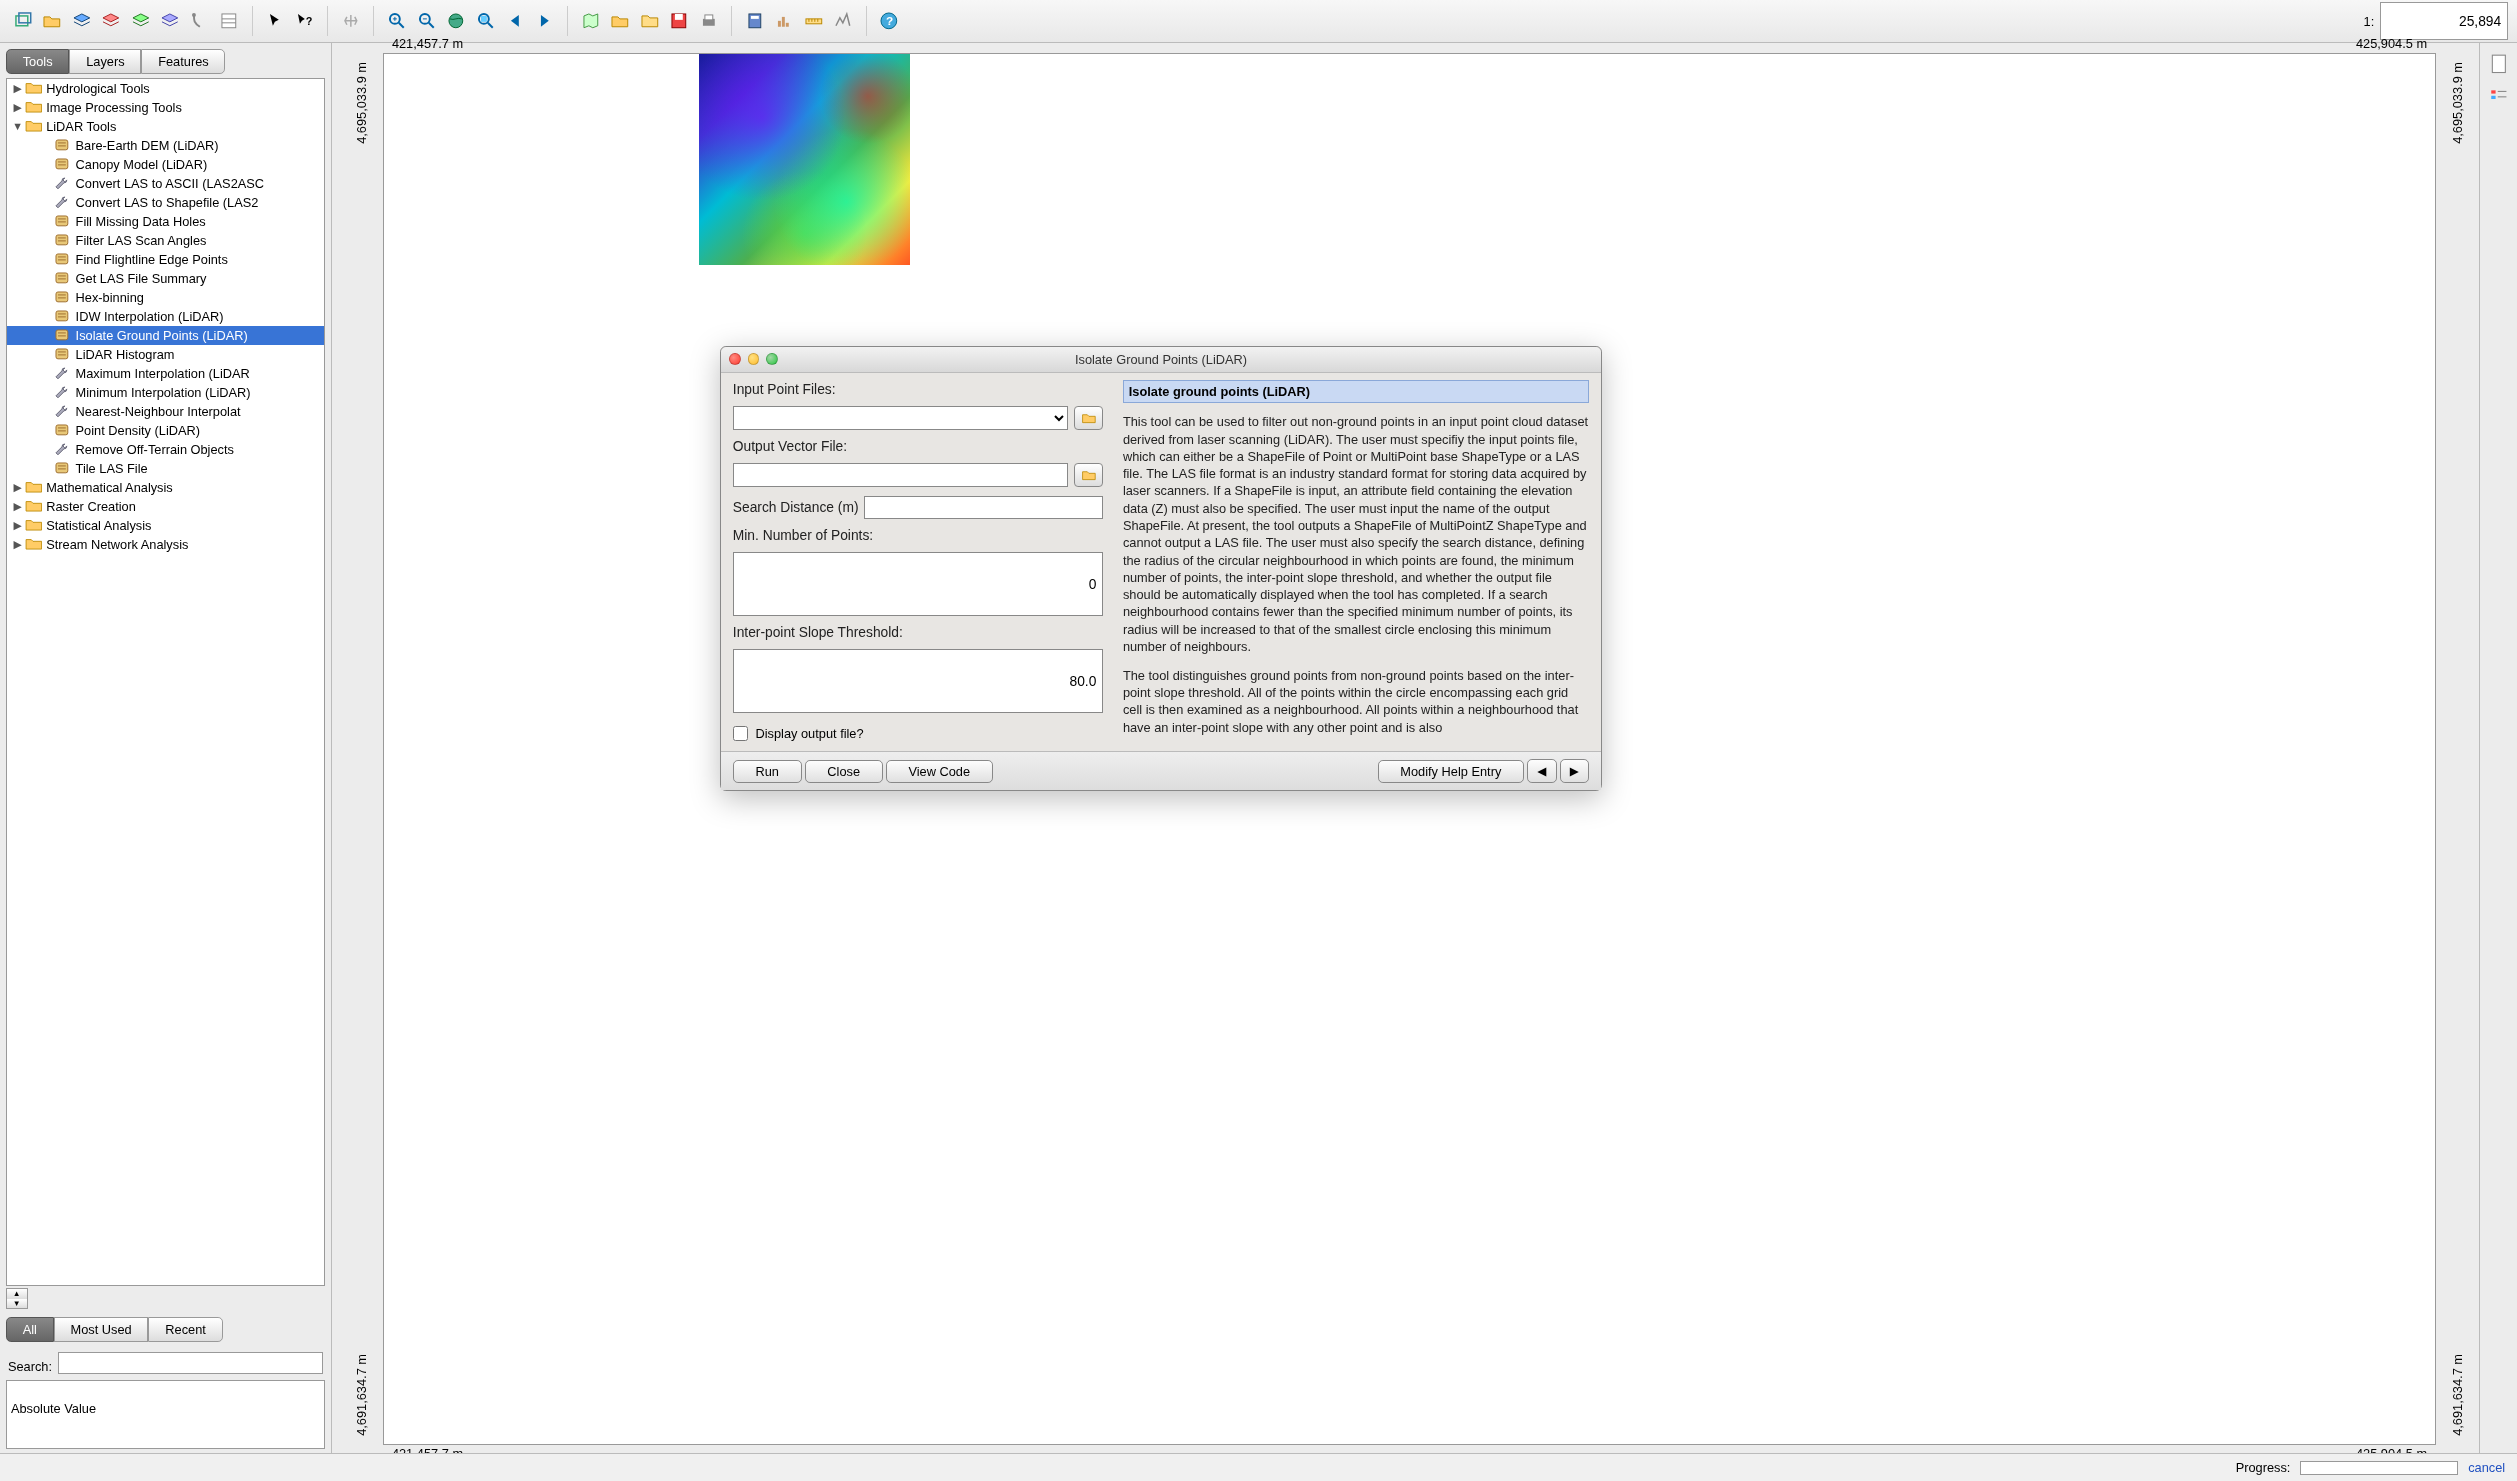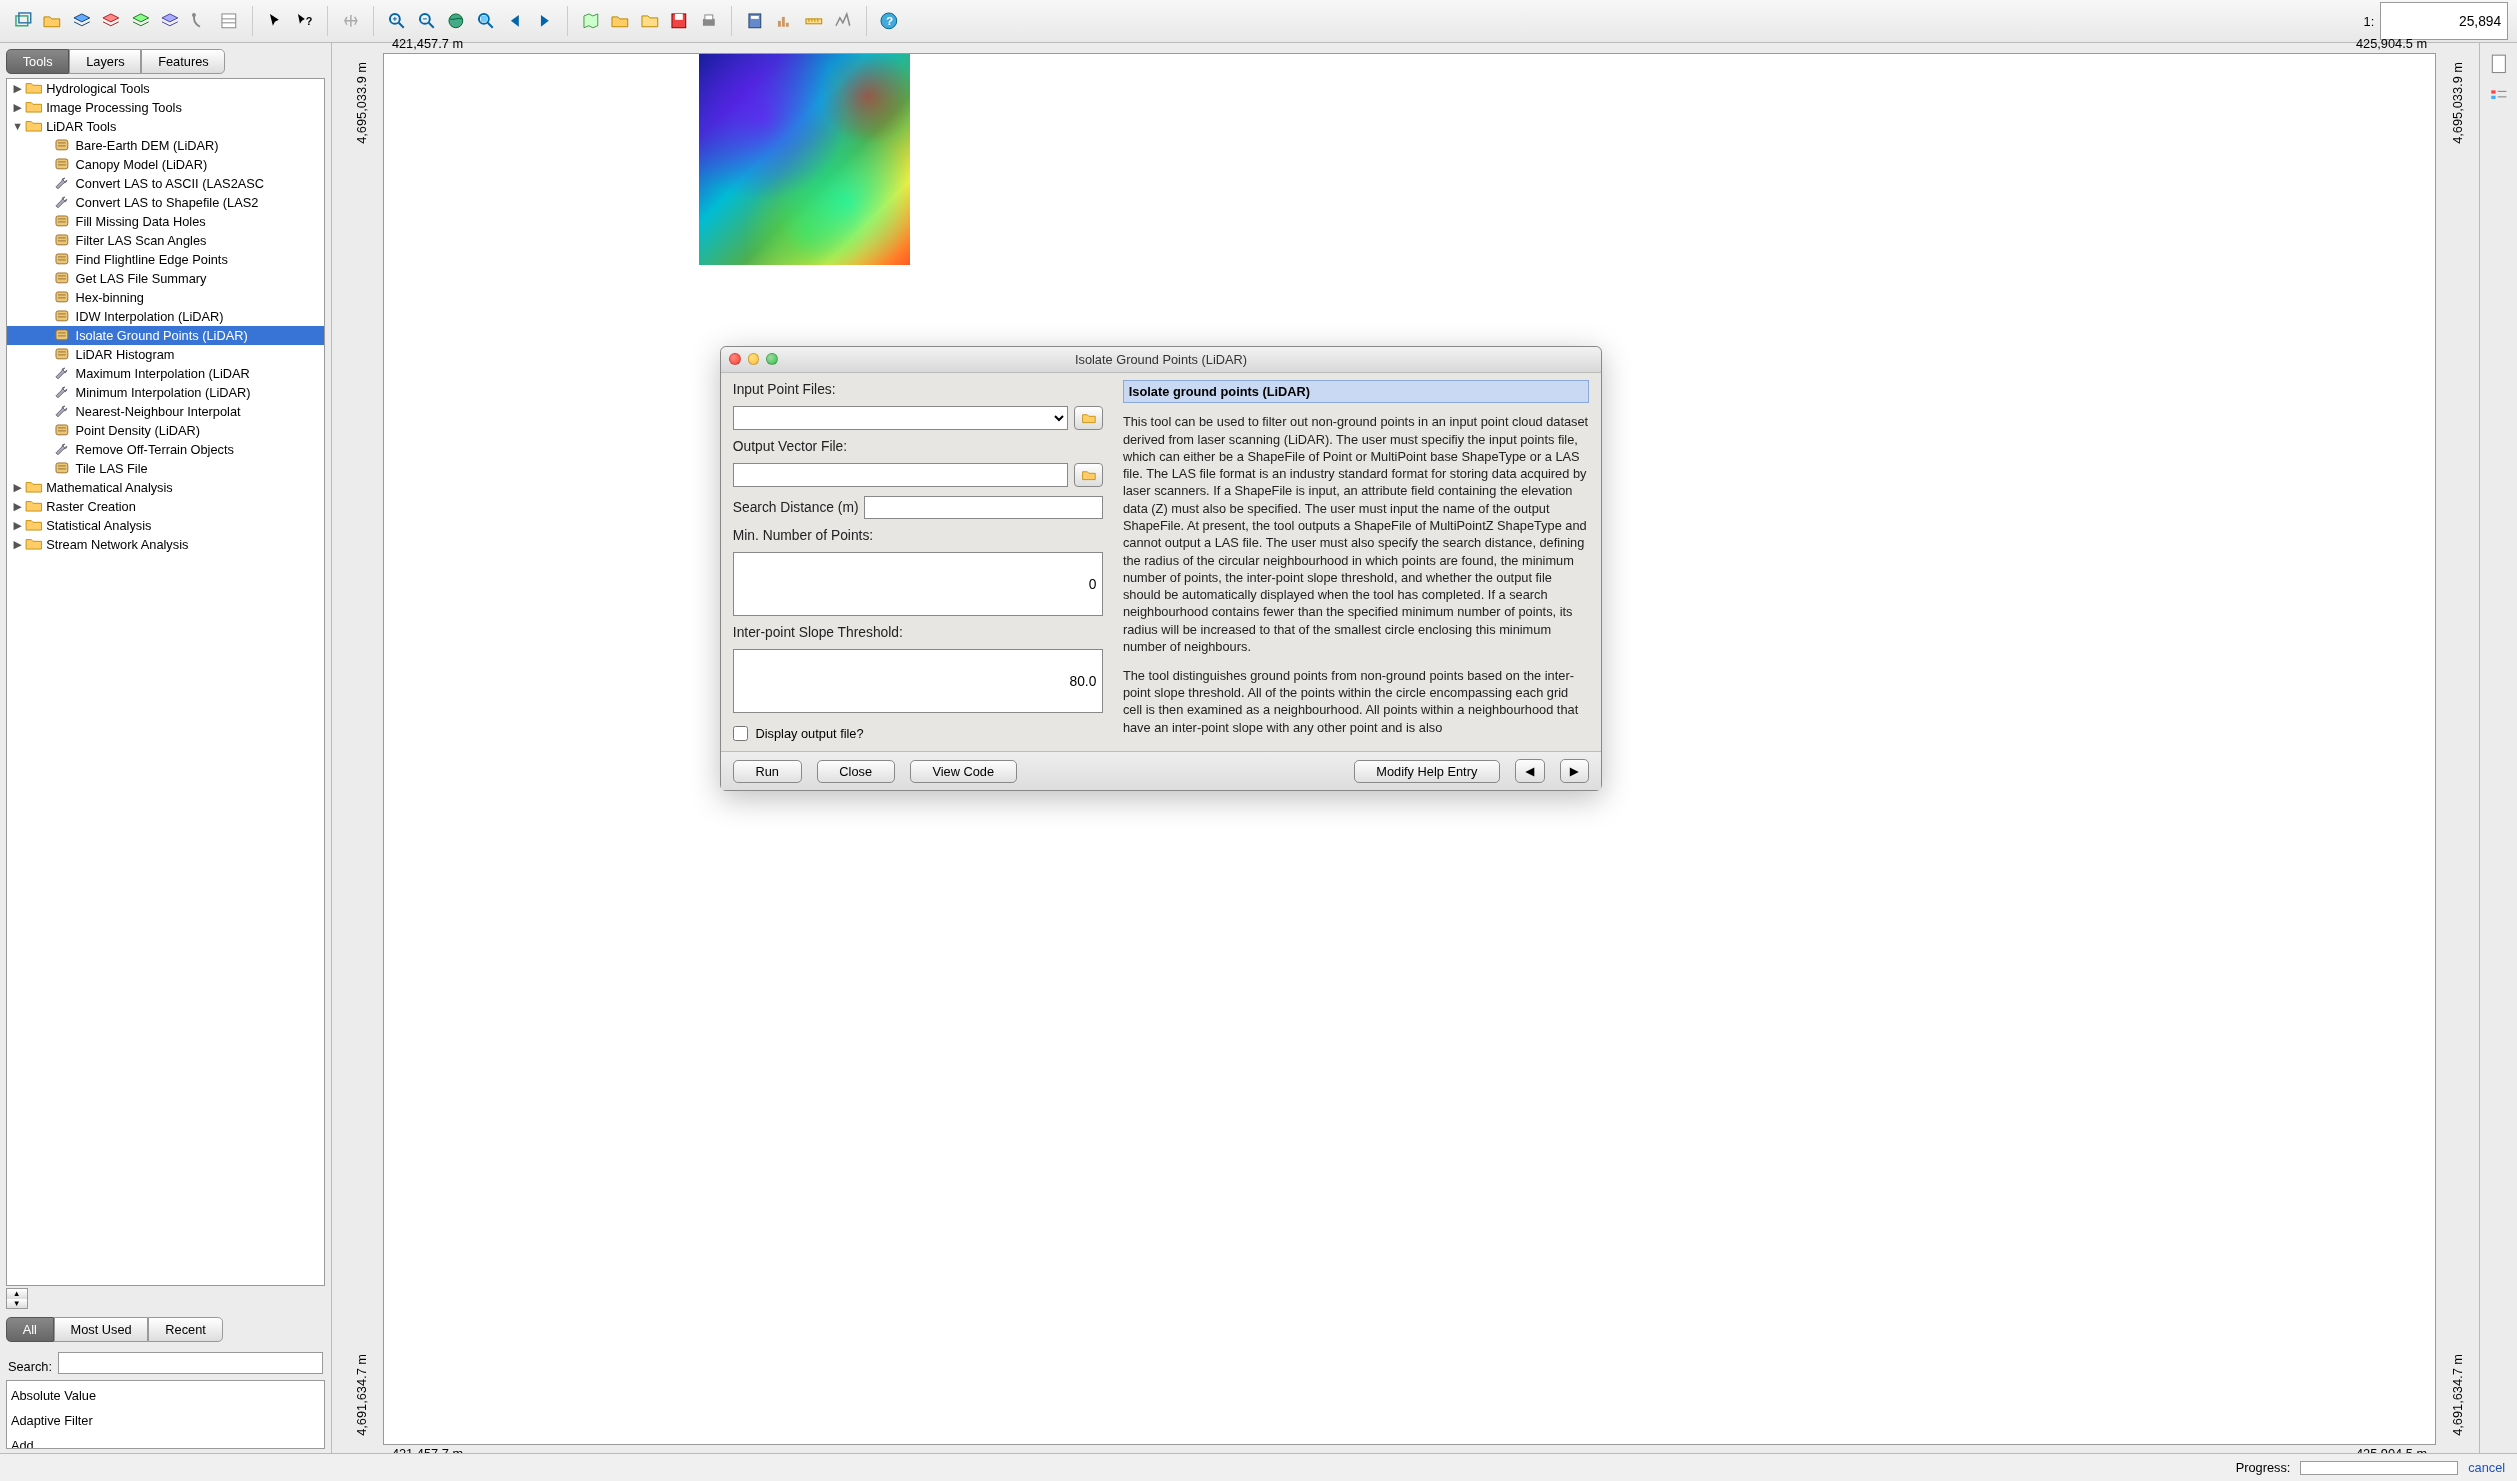--- a/index.html
+++ b/index.html
@@ -30,21 +30,21 @@
 .folder-icon { width: 17.7px; height: 13.8px; margin-right: 3.9px; }
 .tool-icon { width: 15.8px; height: 13.8px; margin-right: 5.9px; }
 .updown { display: flex; flex-direction: column; border: 1px solid #999; width: 21.7px; margin: 2px 0; }
 .updown div { height: 9.9px; text-align: center; font-size: 7.9px; line-height: 9.9px; background: linear-gradient(#fff,#ddd); cursor: pointer; }
 
 .filter-tabs { display: flex; margin-top: 5.9px; }
 .filter-tabs .tab { flex: 0 0 auto; }
 .search-row { display: flex; align-items: flex-end; gap: 5.9px; padding: 5.9px 2px; }
 .search-row input { flex: 1; height: 21.7px; border: 1px solid #999; padding: 0 3.9px; background: #fff; }
 .list-box { flex: 0 0 69px; background: #fff; border: 1px solid #999; overflow: auto; font-size: 12.8px; padding: 2px; }
-.list-box div { padding: 5px 2px; cursor: pointer; }
+.list-box div { padding: 18px 2px; cursor: pointer; }
 
 
 .map-area { flex: 1; background: #ececec; position: relative; padding: 19.7px 19.7px 19.7px 39px; }
 .map-canvas { background: #fff; border: 1px solid #999; position: absolute; left: 51px; top: 9.9px; right: 43px; bottom: 9.9px; }
 .coord-label { position: absolute; font-size: 12.8px; color: #000; }
 .coord-top-left { top: -17.7px; left: 7.9px; }
 .coord-top-right { top: -17.7px; right: 7.9px; }
 .coord-bot-left { bottom: -17.7px; left: 7.9px; }
 .coord-bot-right { bottom: -17.7px; right: 7.9px; }
 .coord-vert-left-top { left: -29.6px; top: 7.9px; writing-mode: vertical-rl; transform: rotate(180deg); }
@@ -73,21 +73,21 @@
 .dlg-row { display: flex; gap: 5.9px; align-items: center; }
 .dlg-select { flex: 1; height: 23.6px; border: 1px solid #888; background: #fff; }
 .dlg-input { flex: 1; height: 23.6px; border: 1px solid #888; background: #fff; padding: 0 5.9px; text-align: right; font-size: 13.8px; }
 .dlg-browse { width: 29.6px; height: 23.6px; border: 1px solid #888; background: linear-gradient(#fff,#ddd); border-radius: 3.9px; display:flex; align-items:center; justify-content:center; cursor:pointer; }
 .dlg-check { display: flex; align-items: flex-start; gap: 7.9px; margin-top: 3.9px; }
 .dlg-check input { width: 14.8px; height: 14.8px; }
 .dialog-right { flex: 1; padding: 7.9px 11.8px 7.9px 7.9px; overflow-y: auto; }
 .help-title { background: #c9d9f3; border: 1px solid #8aa8d8; padding: 3px 4.9px; font-weight: bold; font-size: 12.8px; margin-bottom: 9.9px; }
 .help-text { font-size: 12.8px; line-height: 1.35; color: #222; }
 .help-text p { margin-bottom: 11.8px; }
-.dialog-footer { height: 39px; border-top: 1px solid #bbb; background: linear-gradient(#eee,#ddd); display: flex; align-items: center; padding: 0 11.8px; gap: 15px; }
+.dialog-footer { height: 39px; border-top: 1px solid #bbb; background: linear-gradient(#eee,#ddd); display: flex; align-items: center; padding: 0 11.8px; gap: 3px; }
 .dlg-btn { padding: 3px 21.7px; border: 1px solid #888; border-radius: 4.9px; background: linear-gradient(#fdfdfd,#e0e0e0); font-size: 12.8px; cursor: pointer; }
 .dialog-footer .spacer { flex: 1; }
 .nav-btn { width: 29.6px; height: 23.6px; border: 1px solid #888; border-radius: 4.9px; background: linear-gradient(#fdfdfd,#e0e0e0); display:flex; align-items:center; justify-content:center; cursor:pointer; font-size: 11.8px; }
 
 
 .statusbar { position: fixed; bottom: 0; left: 0; right: 0; height: 27.6px; background: #f0f0f0; border-top: 1px solid #bbb; display: flex; align-items: center; padding: 0 11.8px; gap: 9.9px; font-size: 12.8px; }
 .statusbar .spacer { flex: 1; }
 .progress-bar { width: 158px; height: 13.8px; border: 1px solid #999; background: #fff; }
 .cancel-link { color: #2050c0; cursor: pointer; }
 </style>

